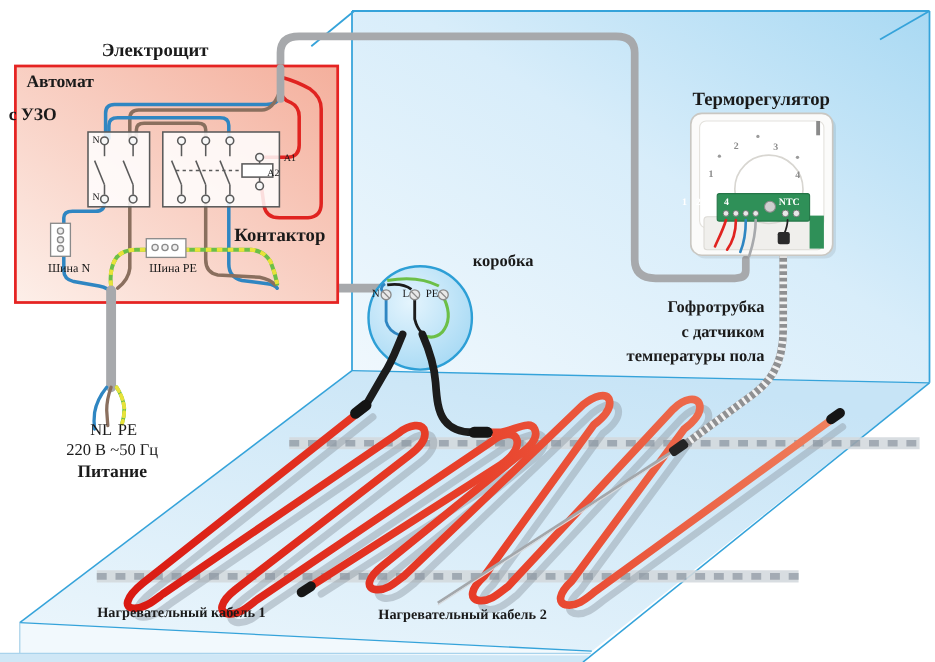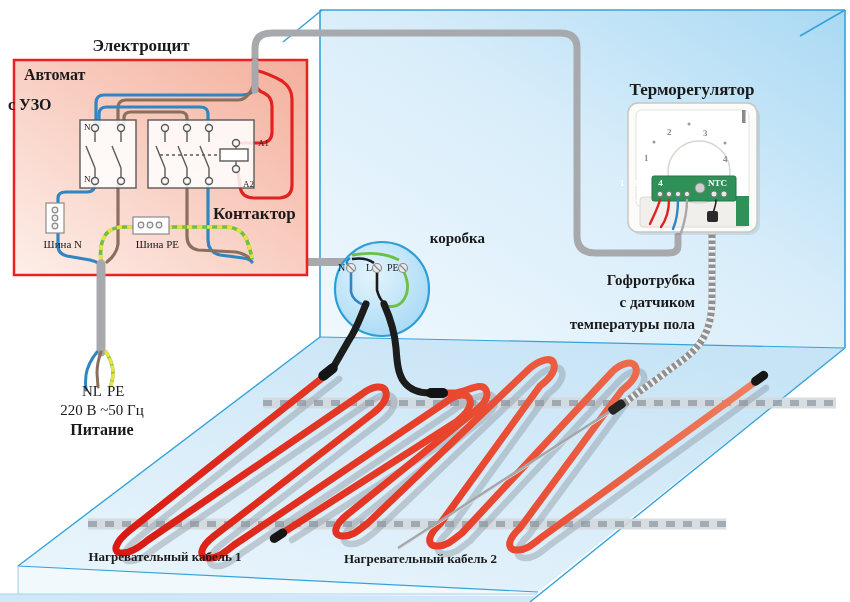--- a/index.html
+++ b/index.html
@@ -275,21 +275,21 @@
 
 <div class="lbl b t17 c" style="left:61px;top:36px;width:160px;">Электрощит</div>
 <div class="lbl b t16" style="left:24px;top:66px;">Автомат</div>
 <div class="lbl b t16" style="left:8px;top:86px;margin-top:10px;">с УЗО</div>
 <div class="lbl b t17" style="left:213px;top:204px;">Контактор</div>
 <div class="lbl t11 c" style="left:26px;top:238px;width:56px;">Шина N</div>
 <div class="lbl t11 c" style="left:123px;top:238px;width:56px;">Шина PE</div>
 <div class="lbl t9" style="left:84px;top:122px;">N</div>
 <div class="lbl t9" style="left:84px;top:174px;">N</div>
 <div class="lbl t9" style="left:258px;top:138px;">A1</div>
-<div class="lbl t9" style="left:243px;top:179px;">A2</div>
+<div class="lbl t9" style="left:243px;top:152px;">A2</div>
 
 <div class="lbl t15" style="left:82px;top:383px;">NL</div>
 <div class="lbl t15" style="left:107px;top:383px;">PE</div>
 <div class="lbl t15 c" style="left:52px;top:402px;width:100px;">220 В ~50 Гц</div>
 <div class="lbl b t16 c" style="left:62px;top:421px;width:80px;">Питание</div>
 
 <div class="lbl b t15 r" style="left:350px;top:230px;width:135px;">коробка</div>
 <div class="lbl t10" style="left:338px;top:262px;">N</div>
 <div class="lbl t10" style="left:366px;top:262px;">L</div>
 <div class="lbl t10" style="left:387px;top:262px;">PE</div>

